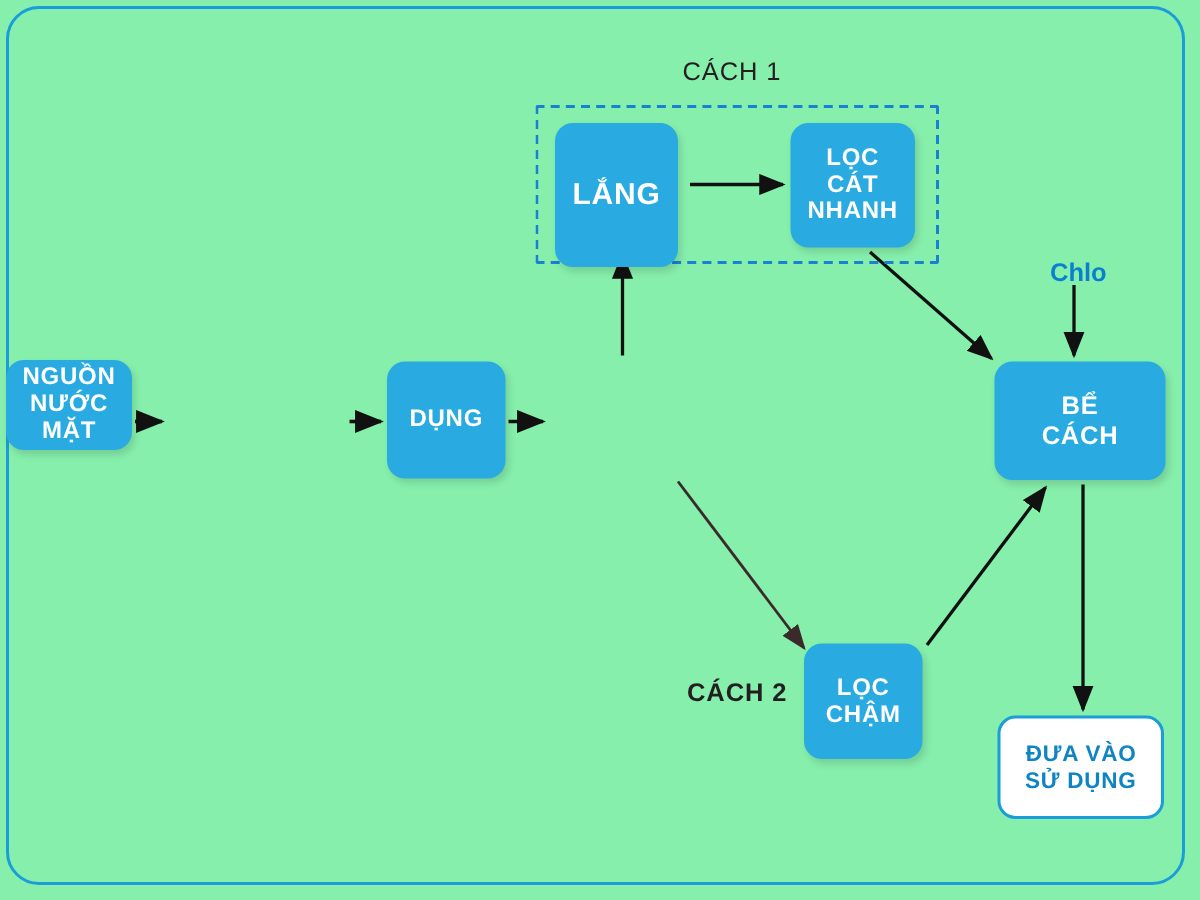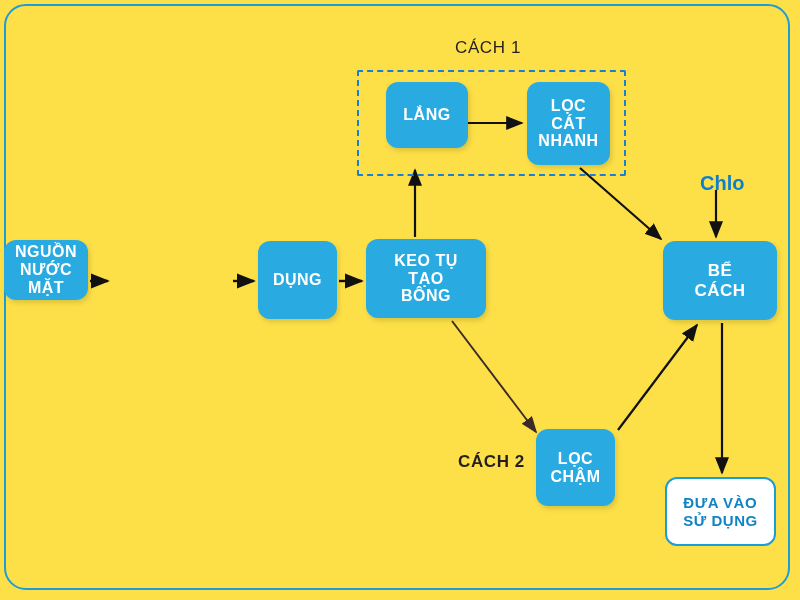--- a/index.html
+++ b/index.html
@@ -4,21 +4,21 @@
 <style>
   html, body {
     margin: 0;
     padding: 0;
     background: #ffffff;
   }
   #canvas {
     position: relative;
     width: 800px;
     height: 600px;
-    background: #fde047;
+    background: #86efac;
     font-family: "Liberation Sans", sans-serif;
     overflow: hidden;
   }
   .frame {
     position: absolute;
     left: 4px;
     top: 4px;
     width: 786px;
     height: 586px;
     border: 2px solid #1b9dd9;
@@ -51,21 +51,21 @@
   }
   .node-outline {
     position: absolute;
     background: #ffffff;
     border: 2px solid #1b9dd9;
     border-radius: 12px;
     color: #0f84c4;
     display: flex;
     align-items: center;
     justify-content: center;
-    text-align: left;
+    text-align: right;
     font-weight: bold;
     line-height: 1.15;
     box-sizing: border-box;
     letter-spacing: 0.5px;
   }
   .dashed-group {
     position: absolute;
     border: 2px dashed #1b7fd4;
     border-radius: 2px;
     box-sizing: border-box;
@@ -74,29 +74,29 @@
     position: absolute;
     color: #231f20;
     font-size: 17px;
     letter-spacing: 0.6px;
     white-space: nowrap;
   }
   .chem-label {
     position: absolute;
     color: #0b7fd0;
     font-weight: bold;
-    font-size: 20px;
+    font-size: 17px;
     white-space: nowrap;
   }
   
   .n-src   { left: 4px;   top: 240px; width: 84px;  height: 60px;  font-size: 16px; }
   .n-pre   { left: 112px; top: 241px; width: 119px; height: 78px;  font-size: 16px; }
   .n-mix   { left: 258px; top: 241px; width: 79px;  height: 78px;  font-size: 16px; }
   .n-coag  { left: 366px; top: 239px; width: 120px; height: 79px;  font-size: 16px; }
-  .n-settle{ left: 386px; top: 82px;  width: 82px;  height: 66px;  font-size: 16px; }
+  .n-settle{ left: 370px; top: 82px;  width: 82px;  height: 96px;  font-size: 20px; }
   .n-rapid { left: 527px; top: 82px;  width: 83px;  height: 83px;  font-size: 16px; }
   .n-tank  { left: 663px; top: 241px; width: 114px; height: 79px;  font-size: 17px; }
   .n-slow  { left: 536px; top: 429px; width: 79px;  height: 77px;  font-size: 16px; }
   .n-use   { left: 665px; top: 477px; width: 111px; height: 69px;  font-size: 15px; }
   .g-cach1 { left: 357px; top: 70px;  width: 269px; height: 106px; }
   .l-cach1 { left: 455px; top: 38px; }
   .l-cach2 { left: 458px; top: 452px; font-weight: bold; }
   .l-chlo  { left: 700px; top: 172px; }
 </style>
 </head>
@@ -143,21 +143,20 @@
 
   <div class="grp-label l-cach2">CÁCH 2</div>
 
   <div class="chem-label l-chlo">Chlo</div>
 
   <div class="node n-src">NGUỒN<br>NƯỚC<br>MẶT</div>
 
 
   <div class="node n-mix">DỤNG</div>
 
-  <div class="node n-coag">KEO TỤ<br>TẠO BÔNG</div>
 
   <div class="node n-settle">LẮNG</div>
 
   <div class="node n-rapid">LỌC<br>CÁT<br>NHANH</div>
 
   <div class="node n-tank">BỂ CÁCH</div>
 
   <div class="node n-slow">LỌC<br>CHẬM</div>
 
   <div class="node-outline n-use">ĐƯA VÀO<br>SỬ DỤNG</div>

